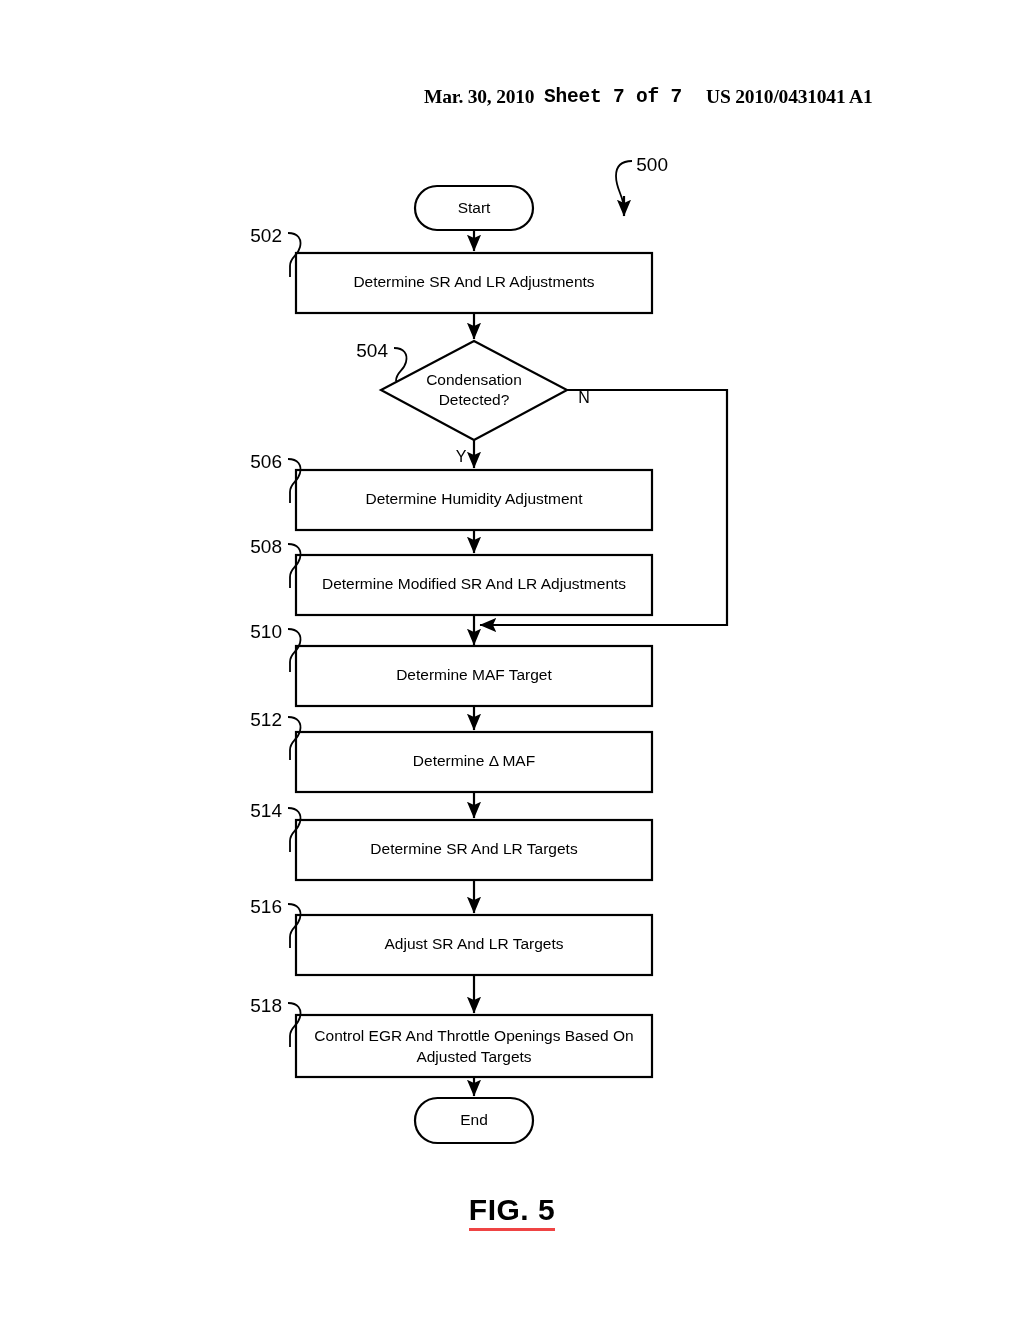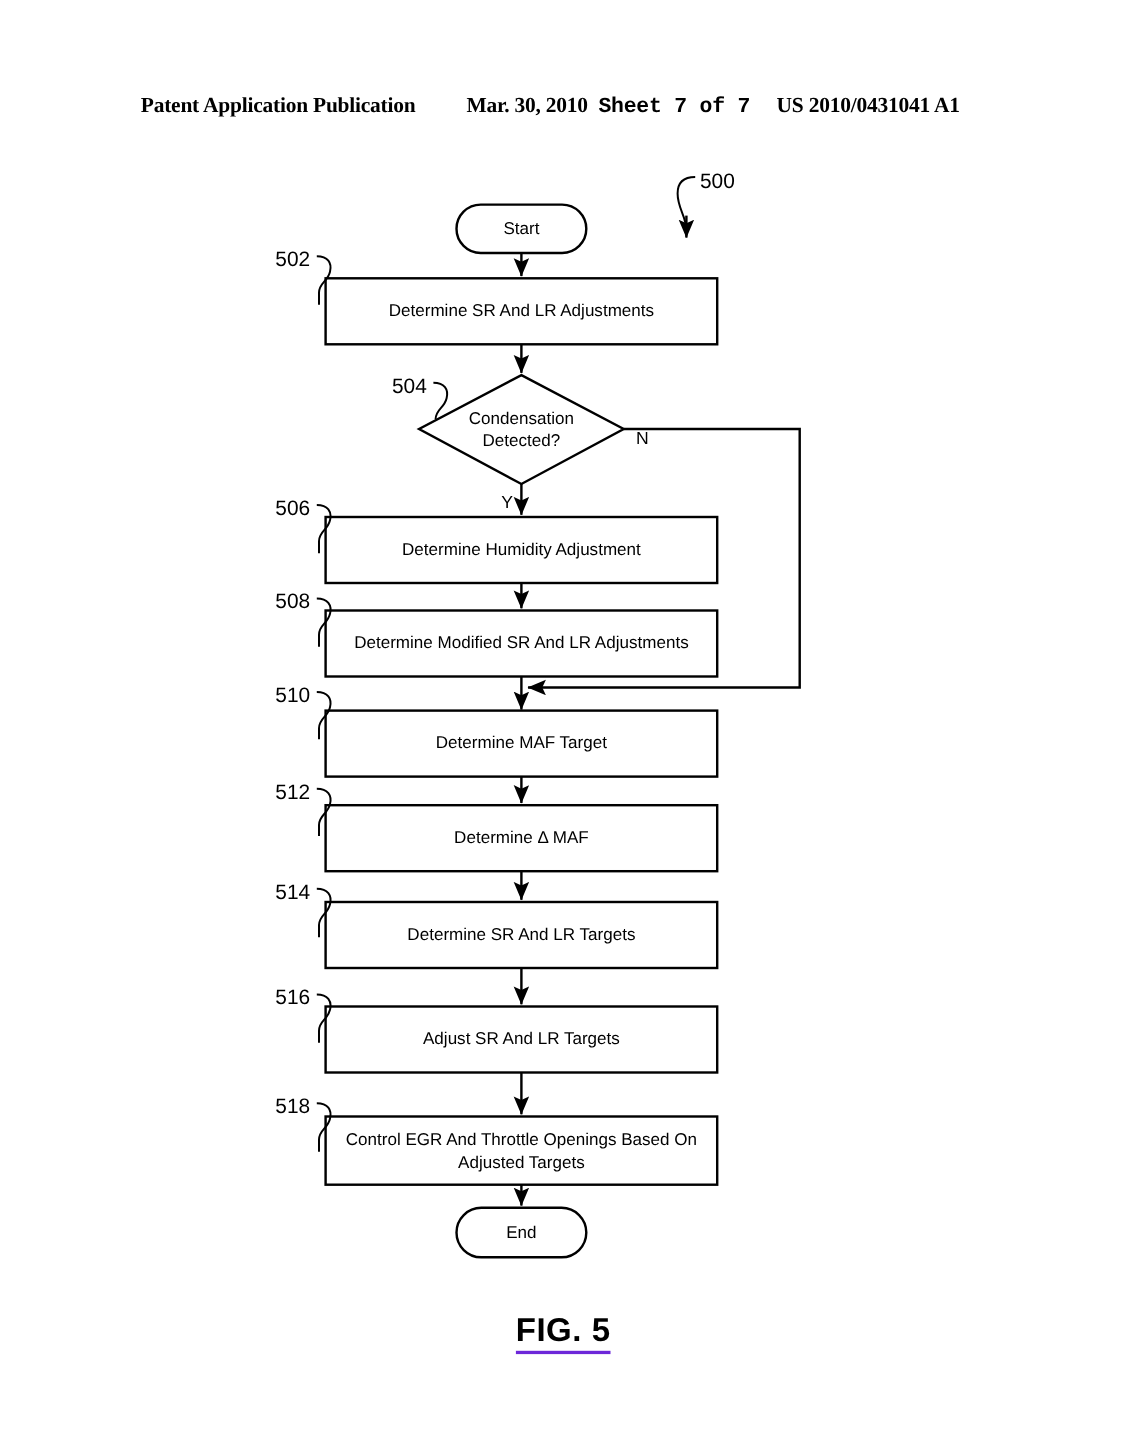--- a/index.html
+++ b/index.html
@@ -108,30 +108,29 @@
     left: 0;
     top: 1193px;
     width: 1024px;
     text-align: center;
     font-family: "Liberation Sans", sans-serif;
     font-weight: bold;
     font-size: 30px;
     letter-spacing: 0.5px;
   }
   #figure-caption span {
-    border-bottom: 3px solid #6d28d9;
+    border-bottom: 3px solid #ef4444;
     padding-bottom: 2px;
     text-align: center;
   }
 </style>
 </head>
 <body>
 
 <div id="page-header">
-  <span class="hdr-pub">Patent Application Publication</span>
   <span class="hdr-date">Mar. 30, 2010</span>
   <span class="hdr-sheet">Sheet 7 of 7</span>
   <span class="hdr-patno">US 2010/0431041 A1</span>
 </div>
 
 <div id="figure-canvas">
 <svg width="1024" height="1320" viewBox="0 0 1024 1320" xmlns="http://www.w3.org/2000/svg">
   <defs>
     <marker id="arrowhead" markerWidth="9" markerHeight="9" refX="7.4" refY="3.2" orient="auto" markerUnits="strokeWidth">
       <path d="M0,0 L7.6,3.2 L0,6.4 L1.5,3.2 Z" fill="#000000"></path>

